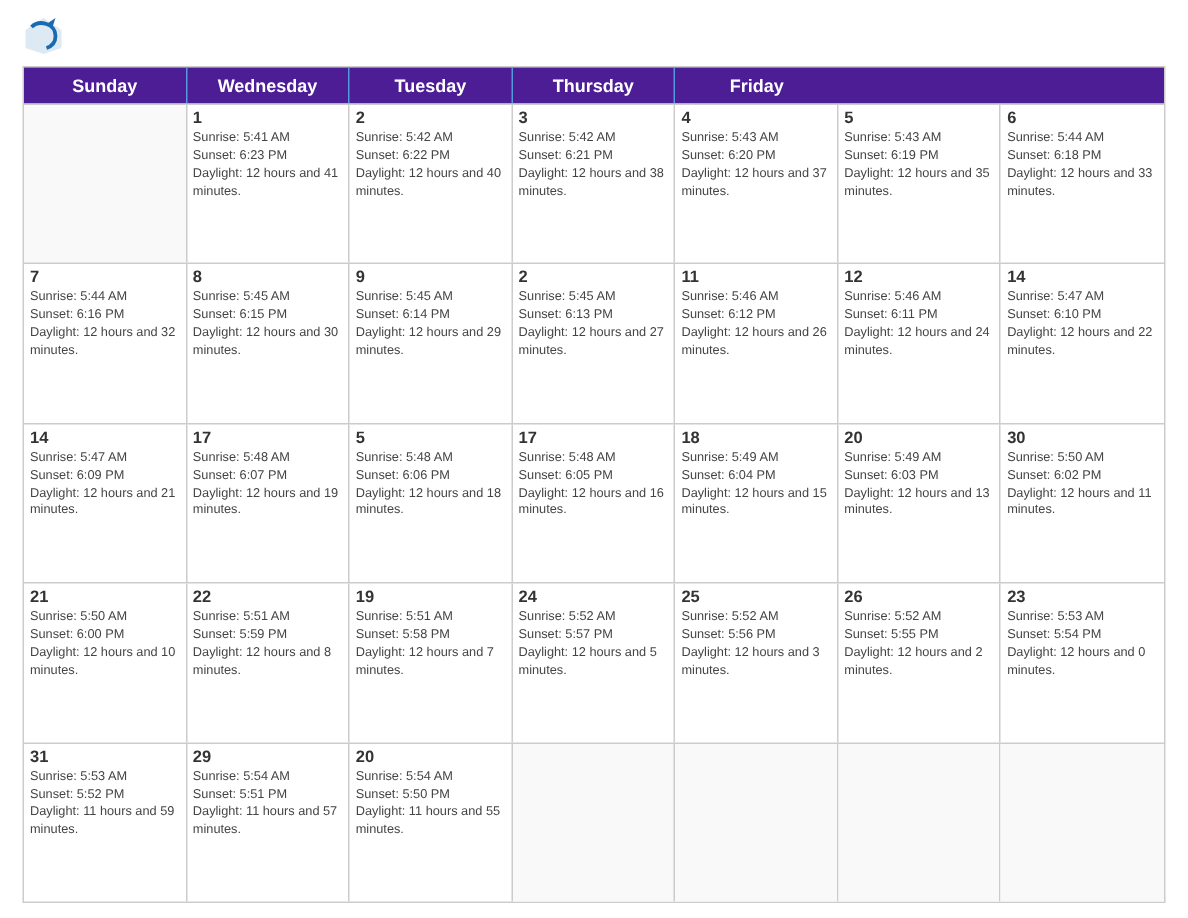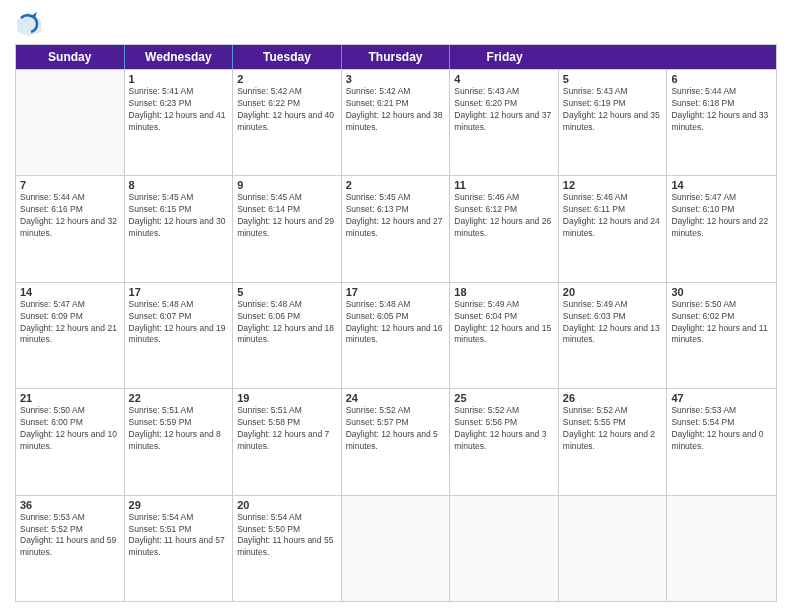--- a/index.html
+++ b/index.html
@@ -348,31 +348,31 @@
       </div>
           <div class="cal-cell">
         <span class="day-num">26</span>
         <div class="day-info">
           Sunrise: 5:52 AM<br>
           Sunset: 5:55 PM<br>
           Daylight: 12 hours and 2 minutes.
         </div>
       </div>
           <div class="cal-cell">
-        <span class="day-num">47</span>
+        <span class="day-num">23</span>
         <div class="day-info">
           Sunrise: 5:53 AM<br>
           Sunset: 5:54 PM<br>
           Daylight: 12 hours and 0 minutes.
         </div>
       </div>
         </div>
         <div class="cal-row">
           <div class="cal-cell">
-        <span class="day-num">36</span>
+        <span class="day-num">31</span>
         <div class="day-info">
           Sunrise: 5:53 AM<br>
           Sunset: 5:52 PM<br>
           Daylight: 11 hours and 59 minutes.
         </div>
       </div>
           <div class="cal-cell">
         <span class="day-num">29</span>
         <div class="day-info">
           Sunrise: 5:54 AM<br>

